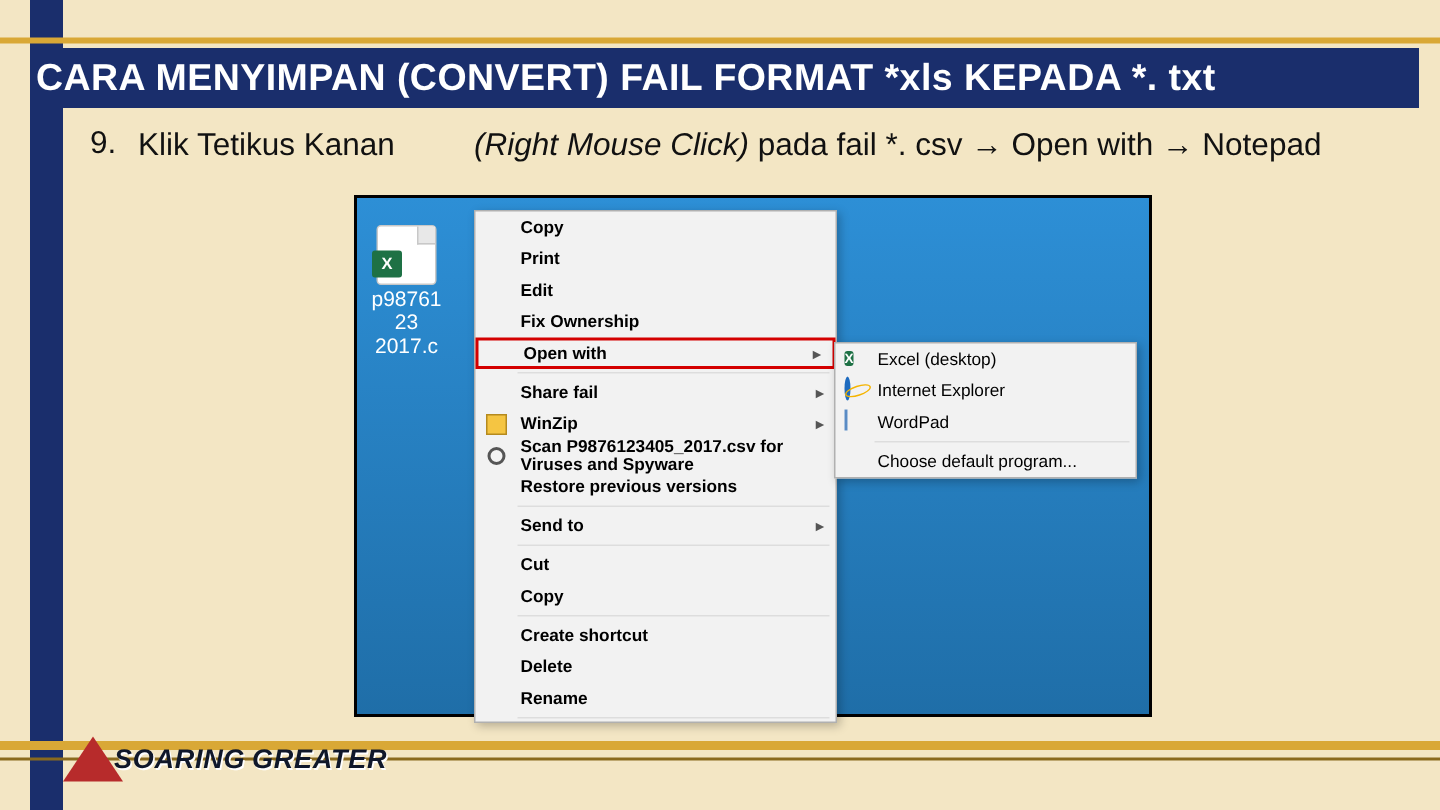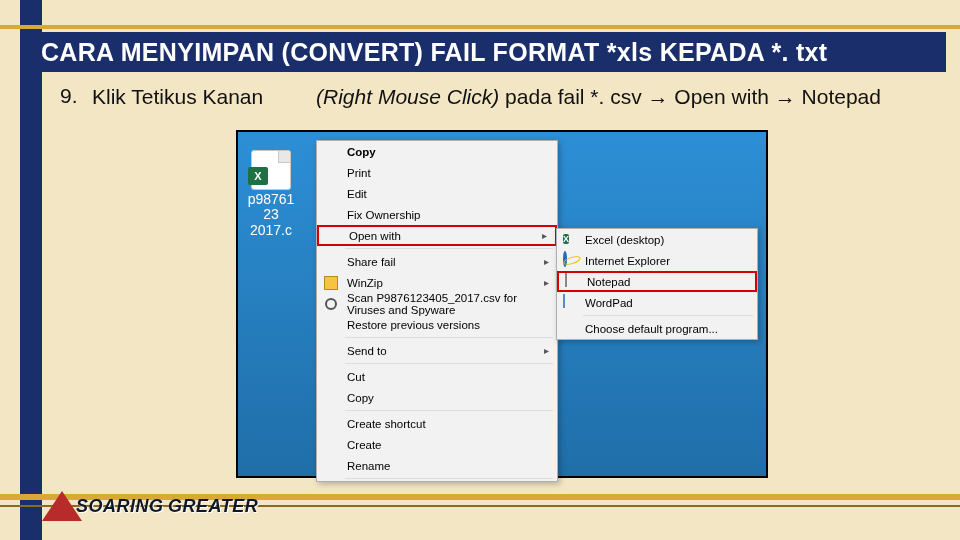--- a/index.html
+++ b/index.html
@@ -1,32 +1,32 @@
 <!DOCTYPE html>
 <html><head>
 <meta charset="utf-8">
 <style>
   * { margin: 0; padding: 0; box-sizing: border-box; }
   body { width: 960px; height: 540px; background: #f3e6c4; font-family: Arial, sans-serif; position: relative; overflow: hidden; }
   .left-stripe { position: absolute; left: 20px; top: 0; width: 22px; height: 540px; background: #1a2e6c; }
   .title-band { position: absolute; left: 20px; top: 32px; right: 14px; height: 40px; background: #1a2e6c; display: flex; align-items: center; }
-  .title-text-wrap { position: relative; z-index: 2; background: #1a2e6c; padding: 4px 21px; width: 100%; }
+  .title-text-wrap { position: relative; z-index: 2; background: #1a2e6c; padding: 4px 4px; width: 100%; }
   .title-text { color: #fff; font-size: 25px; font-weight: bold; letter-spacing: 0.3px; font-family: Arial, sans-serif; }
   .instruction { position: absolute; left: 60px; top: 84px; right: 20px; font-size: 21px; color: #111; font-family: Arial, sans-serif; }
   .instruction .num { position: absolute; left: 0; }
   .instruction .body { margin-left: 32px; line-height: 1.25; }
   .instruction .italic { font-style: italic; margin-left: 47px; }
   .screenshot { position: absolute; left: 236px; top: 130px; width: 532px; height: 348px; border: 2px solid #000; background: linear-gradient(#2d8fd6,#1f6ea8); }
   .desktop-icon { position: absolute; left: 6px; top: 18px; width: 54px; text-align: center; }
   .xls-icon { width: 40px; height: 40px; margin: 0 auto 2px; background: #fff; border: 1px solid #c8c8c8; border-radius: 3px; position: relative; }
   .xls-icon .corner { position: absolute; right: 0; top: 0; width: 12px; height: 12px; background: #e8e8e8; border-left: 1px solid #c8c8c8; border-bottom: 1px solid #c8c8c8; }
   .xls-badge { position: absolute; left: -4px; bottom: 4px; width: 20px; height: 18px; background: #1e7145; color: #fff; font-size: 11px; font-weight: bold; text-align: center; line-height: 18px; border-radius: 2px; }
   .desktop-icon .fname { font-size: 14px; color: #fff; display: block; line-height: 1.1; word-break: break-all; }
   .context-menu { position: absolute; left: 78px; top: 8px; width: 242px; background: #f2f2f2; border: 1px solid #b0b0b0; box-shadow: 2px 2px 6px rgba(0,0,0,0.25); font-size: 11.5px; }
-  .cm-item { display: flex; align-items: center; height: 21px; padding: 0 8px 0 30px; position: relative; }
+  .cm-item { display: flex; align-items: center; height: 21px; padding: 0 8px 0 30px; position: relative; font-weight: bold; }
   .cm-item.bold { font-weight: bold; }
   .cm-item.arrow::after { content: "▸"; position: absolute; right: 8px; color: #555; font-size: 10px; }
   .cm-sep { height: 1px; background: #ddd; margin: 2px 4px 2px 28px; }
   .cm-icon { position: absolute; left: 6px; width: 16px; height: 16px; display: flex; align-items: center; justify-content: center; font-size: 11px; }
   .red-box { border: 2px solid #d40000; }
   .submenu { position: absolute; left: 318px; top: 96px; width: 202px; background: #f2f2f2; border: 1px solid #b0b0b0; box-shadow: 2px 2px 6px rgba(0,0,0,0.25); font-size: 11.5px; }
   .sm-item { display: flex; align-items: center; height: 21px; padding: 0 8px 0 28px; position: relative; }
   .sm-icon { position: absolute; left: 6px; width: 16px; height: 16px; }
   .sm-sep { height: 1px; background: #ddd; margin: 2px 4px 2px 26px; }
   .top-yellow-stripe { position: absolute; left: 0; right: 0; top: 25px; height: 4px; background: #d9a836; }
@@ -118,40 +118,36 @@
         <span>Cut</span>
       </div>
     <div class="cm-item">
         <span>Copy</span>
       </div>
     <div class="cm-sep"></div>
     <div class="cm-item">
         <span>Create shortcut</span>
       </div>
     <div class="cm-item">
-        <span>Create</span>
+        <span>Delete</span>
       </div>
     <div class="cm-item">
         <span>Rename</span>
       </div>
     <div class="cm-sep"></div>
   </div>
 
   <div class="submenu">
     <div class="sm-item">
       <span class="sm-icon"><span class="icon-excel">X</span></span>
       <span>Excel (desktop)</span>
     </div>
     <div class="sm-item">
       <span class="sm-icon"><span class="icon-ie"></span></span>
       <span>Internet Explorer</span>
-    </div>
-    <div class="sm-item red-box">
-      <span class="sm-icon"><span class="icon-notepad"></span></span>
-      <span>Notepad</span>
     </div>
     <div class="sm-item">
       <span class="sm-icon"><span class="icon-wordpad"></span></span>
       <span>WordPad</span>
     </div>
     <div class="sm-sep"></div>
     <div class="sm-item">
       <span>Choose default program...</span>
     </div>
   </div>

